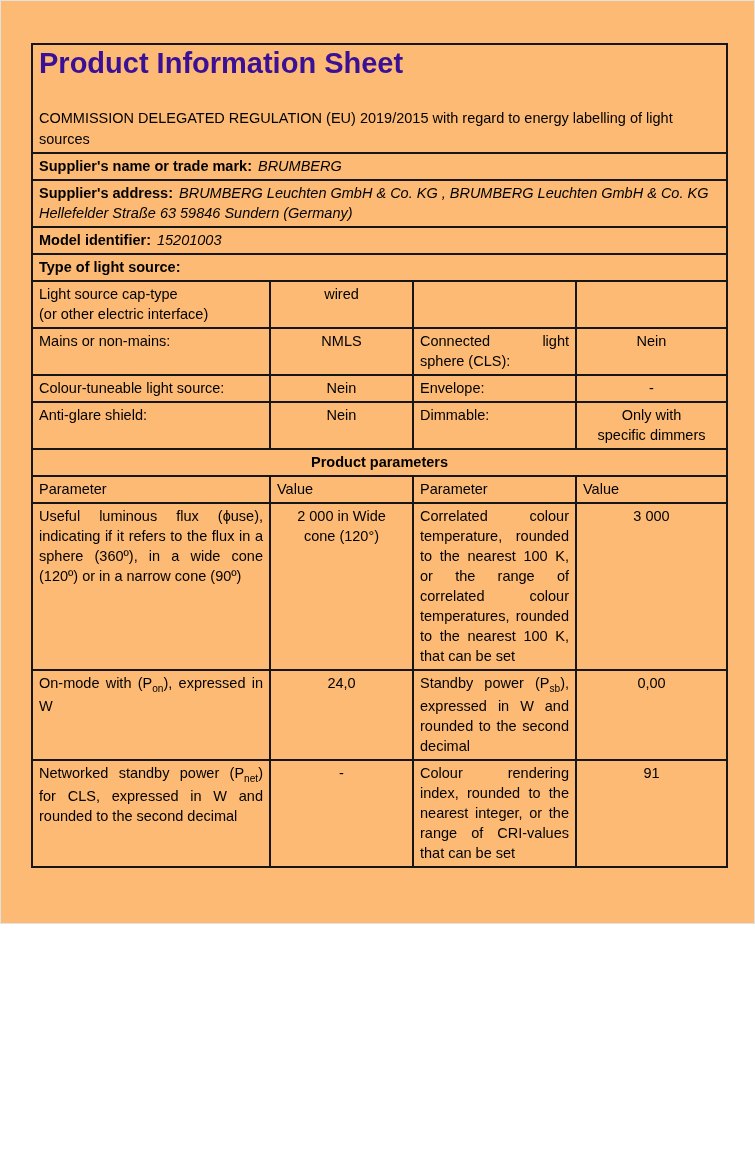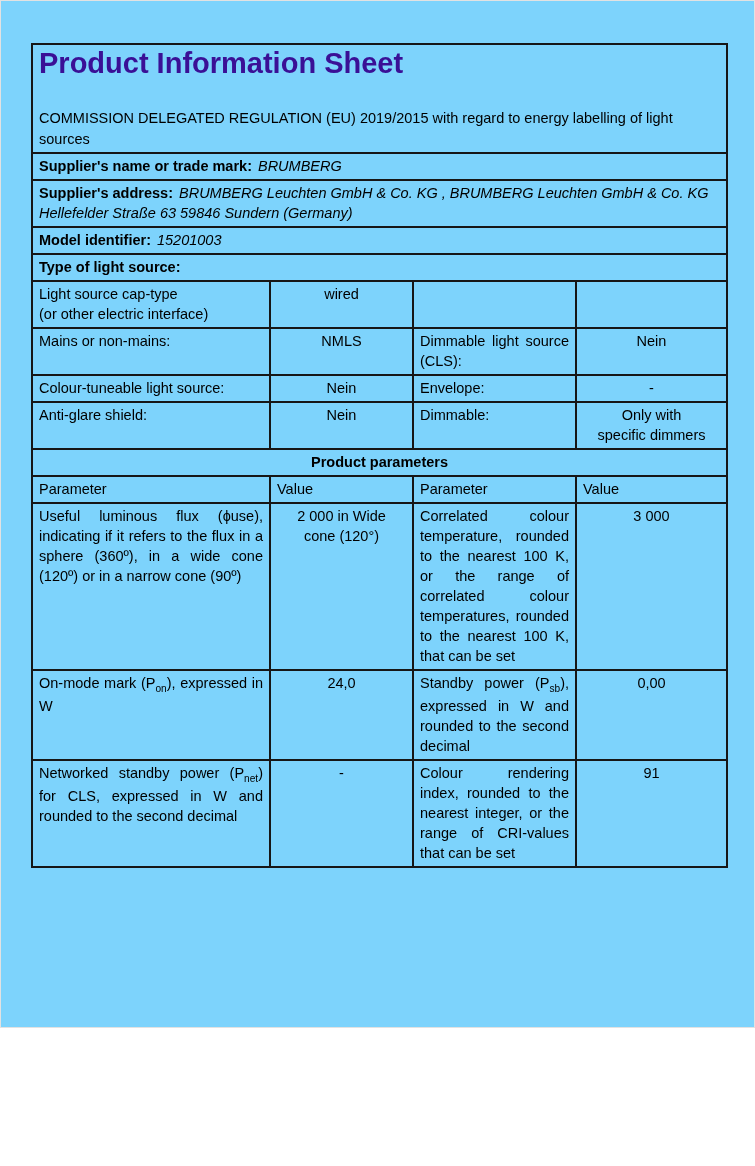--- a/index.html
+++ b/index.html
@@ -1,20 +1,20 @@
 <!DOCTYPE html>
 <html><head>
 <meta charset="utf-8">
 <style>
   html, body { margin: 0; padding: 0; }
   .page {
     position: relative;
     width: 755px;
-    height: 1028px;
-    background: #7dd3fc;
+    height: 924px;
+    background: #fdba74;
     box-sizing: border-box;
     border: 1px solid #e2e2e2;
     font-family: "Liberation Sans", sans-serif;
     color: #000000;
   }
   .sheet {
     position: absolute;
     left: 30px;
     top: 42px;
     width: 695px;
@@ -109,21 +109,21 @@
         <tr>
           <td class="justify"><span class="pre">Light source cap-type
 (or other electric interface)</span></td>
           <td class="center"><span>wired</span></td>
           <td class="justify"><span></span></td>
           <td class="center"><span></span></td>
         </tr>
         <tr>
           <td class="justify"><span>Mains or non-mains:</span></td>
           <td class="center"><span>NMLS</span></td>
-          <td class="justify"><span>Dimmable light source (CLS):</span></td>
+          <td class="justify"><span>Connected light sphere (CLS):</span></td>
           <td class="center"><span>Nein</span></td>
         </tr>
         <tr>
           <td class="justify"><span>Colour-tuneable light source:</span></td>
           <td class="center"><span>Nein</span></td>
           <td class="justify"><span>Envelope:</span></td>
           <td class="center"><span>-</span></td>
         </tr>
         <tr>
           <td class="justify"><span>Anti-glare shield:</span></td>
@@ -146,21 +146,21 @@
 
 
         <tr>
           <td class="justify"><span>Useful luminous flux (ϕuse), indicating if it refers to the flux in a sphere (360º), in a wide cone (120º) or in a narrow cone (90º)</span></td>
           <td class="center"><span class="pre">2 000 in Wide
 cone (120°)</span></td>
           <td class="justify"><span>Correlated colour temperature, rounded to the nearest 100 K, or the range of correlated colour temperatures, rounded to the nearest 100 K, that can be set</span></td>
           <td class="center"><span>3 000</span></td>
         </tr>
         <tr>
-          <td class="justify"><span>On-mode mark (P</span><sub>on</sub><span>), expressed in W</span></td>
+          <td class="justify"><span>On-mode with (P</span><sub>on</sub><span>), expressed in W</span></td>
           <td class="center"><span>24,0</span></td>
           <td class="justify"><span>Standby power (P</span><sub>sb</sub><span>), expressed in W and rounded to the second decimal</span></td>
           <td class="center"><span>0,00</span></td>
         </tr>
         <tr>
           <td class="justify"><span>Networked standby power (P</span><sub>net</sub><span>) for CLS, expressed in W and rounded to the second decimal</span></td>
           <td class="center"><span>-</span></td>
           <td class="justify"><span>Colour rendering index, rounded to the nearest integer, or the range of CRI-values that can be set</span></td>
           <td class="center"><span>91</span></td>
         </tr>

